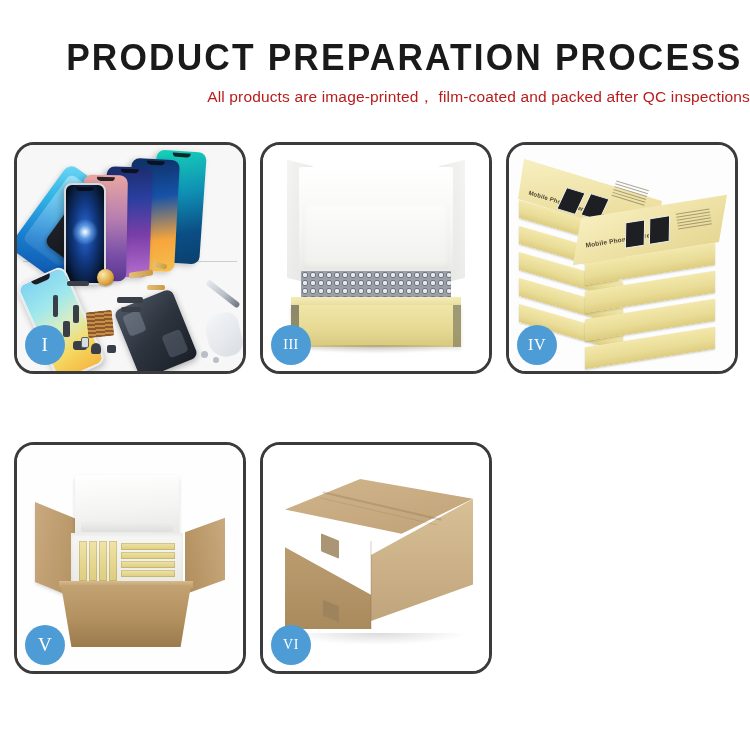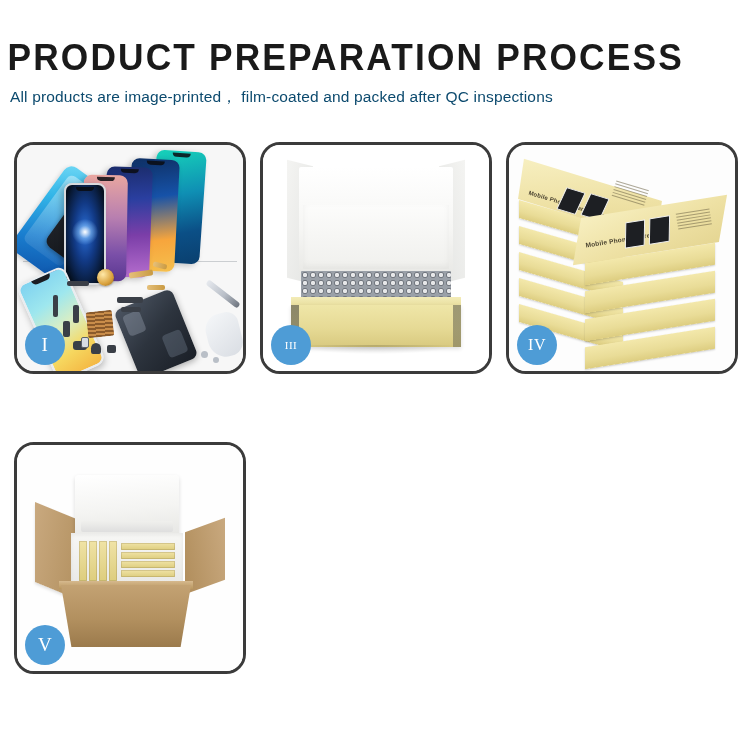--- a/index.html
+++ b/index.html
@@ -12,37 +12,37 @@
     height: 750px;
     overflow: hidden;
     font-family: "Liberation Sans", sans-serif;
     position: relative;
   }
 
   
   #header {
     width: 750px;
     padding-top: 38px;
-    text-align: left;
+    text-align: right;
   }
   #page-title {
     font-family: "Liberation Sans", sans-serif;
     font-size: 36px;
     font-weight: 700;
     color: #1a1a1a;
     letter-spacing: 2.2px;
     line-height: 40px;
     margin: 0;
     transform: scaleX(0.98);
   }
   #page-subtitle {
     font-family: "Liberation Sans", sans-serif;
     font-size: 15.5px;
     font-weight: 400;
-    color: #0c4a6e;
+    color: #b91c1c;
     letter-spacing: 0.15px;
     line-height: 20px;
     margin: 9px 0 0 0;
     padding-left: 10px;
   }
 
   
   #panel-grid {
     position: absolute;
     left: 14px;
@@ -81,21 +81,21 @@
     background: #4e9cd6;
     color: #ffffff;
     font-family: "Liberation Serif", serif;
     font-size: 19px;
     line-height: 40px;
     text-align: center;
     letter-spacing: 0.5px;
     z-index: 30;
   }
   .badge.wide { font-size: 16px; }
-  .badge.xwide { font-size: 11px; text-align: center; }
+  .badge.xwide { font-size: 14px; text-align: center; }
 
   
   .p1-bg { position:absolute; inset:0; background:#f7f7f7; }
 
   
   .p1-film {
     position: absolute;
     left: 16px; top: 26px;
     width: 62px; height: 104px;
     border-radius: 9px;
@@ -551,14 +551,42 @@
         <div class="p5-bar" style="left:42px;top:13px;width:54px;height:7px;"></div>
         <div class="p5-bar" style="left:42px;top:22px;width:54px;height:7px;"></div>
         <div class="p5-bar" style="left:42px;top:31px;width:54px;height:7px;"></div>
       </div>
       <div class="p5-rim"></div>
       <div class="p5-front"></div>
     </div>
     <div class="badge">V</div>
   </div>
 
+  <div class="panel">
+    <div class="panel-stage">
+      <div class="p6-bg"></div>
+
+      <div style="position:absolute;left:22px;top:34px;width:188px;height:76px;
+                  background:linear-gradient(170deg,#d0b48b 0%,#c5a87e 55%,#bb9d72 100%);
+                  clip-path: polygon(40% 0%, 100% 26%, 62% 72%, 0% 40%);"></div>
+
+      <div style="position:absolute;left:22px;top:62px;width:86px;height:122px;
+                  background:linear-gradient(180deg,#c0a274 0%,#b5966a 60%,#a98a5d 100%);
+                  clip-path: polygon(0% 33%, 100% 72%, 100% 100%, 0% 100%);"></div>
+
+      <div style="position:absolute;left:108px;top:54px;width:102px;height:122px;
+                  background:linear-gradient(180deg,#d7bf96 0%,#cbb087 60%,#c0a47b 100%);
+                  clip-path: polygon(0% 46%, 100% 0%, 100% 70%, 0% 100%);"></div>
+
+      <div class="p6-seam" style="left:58px;top:60px;width:122px;height:2px;transform:rotate(13deg);opacity:.55;"></div>
+      <div class="p6-seam" style="left:56px;top:66px;width:120px;height:1px;transform:rotate(13deg);opacity:.35;"></div>
+
+      <div class="p6-seam" style="left:107px;top:96px;width:2px;height:88px;opacity:.35;"></div>
+
+      <div class="p6-tape" style="left:58px;top:92px;width:18px;height:18px;transform:skewY(22deg);"></div>
+      <div class="p6-tape" style="left:60px;top:158px;width:16px;height:16px;transform:skewY(22deg);"></div>
+
+      <div class="p6-shadow"></div>
+    </div>
+    <div class="badge xwide">VI</div>
+  </div>
 
 </div>
 
 </body></html>

